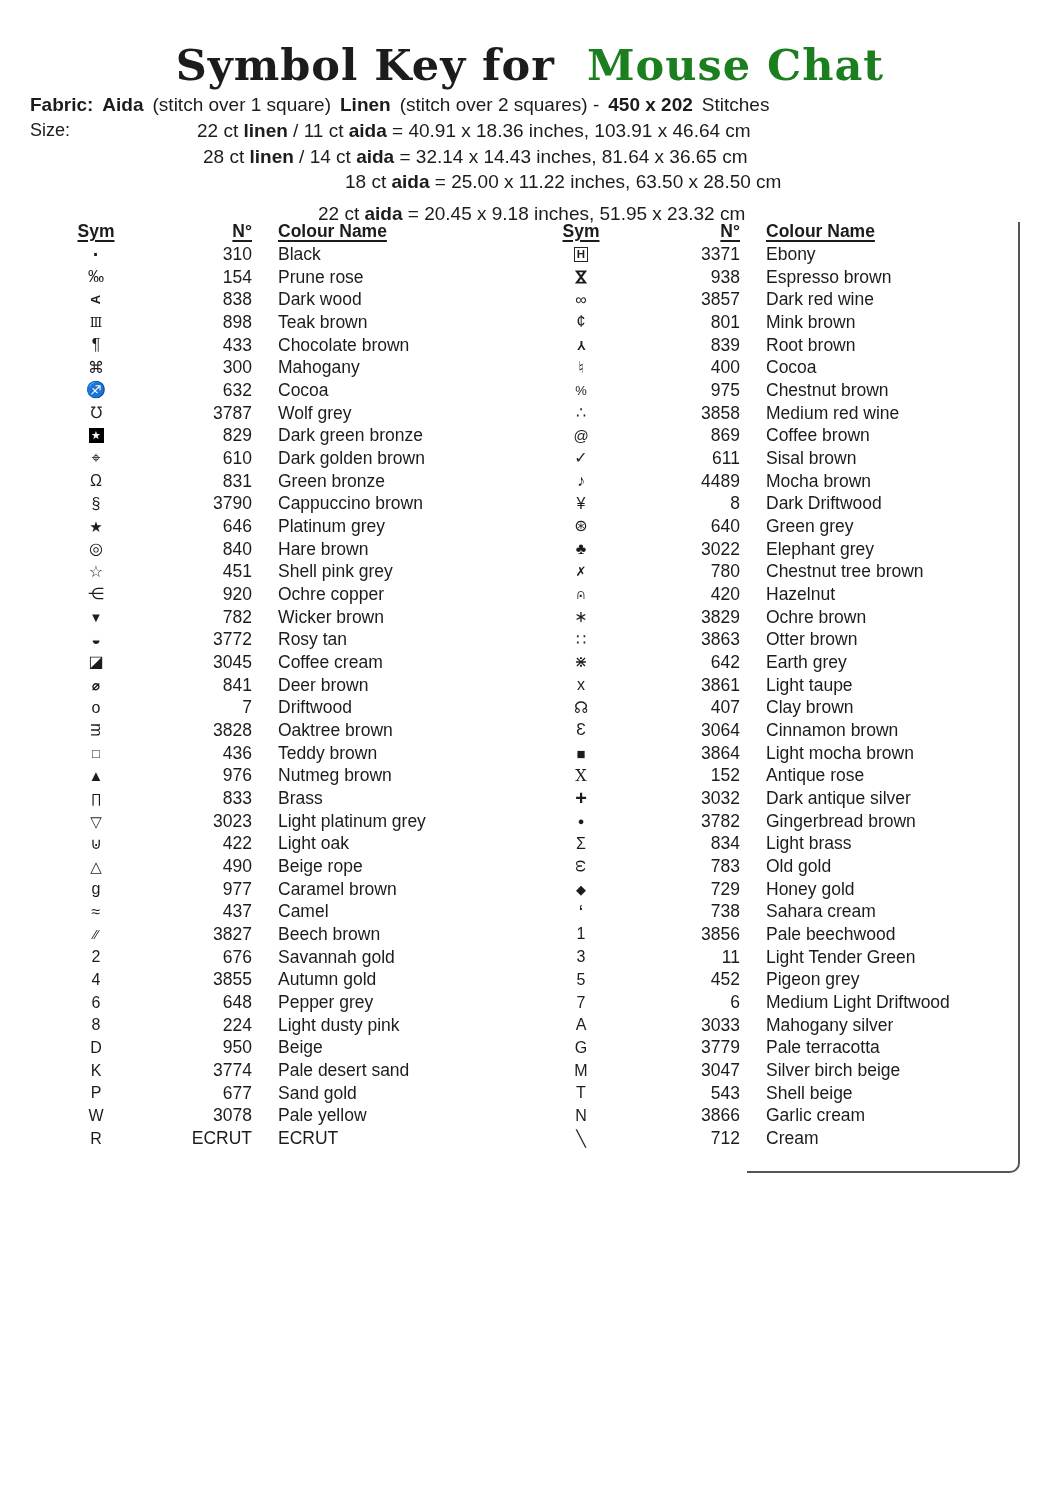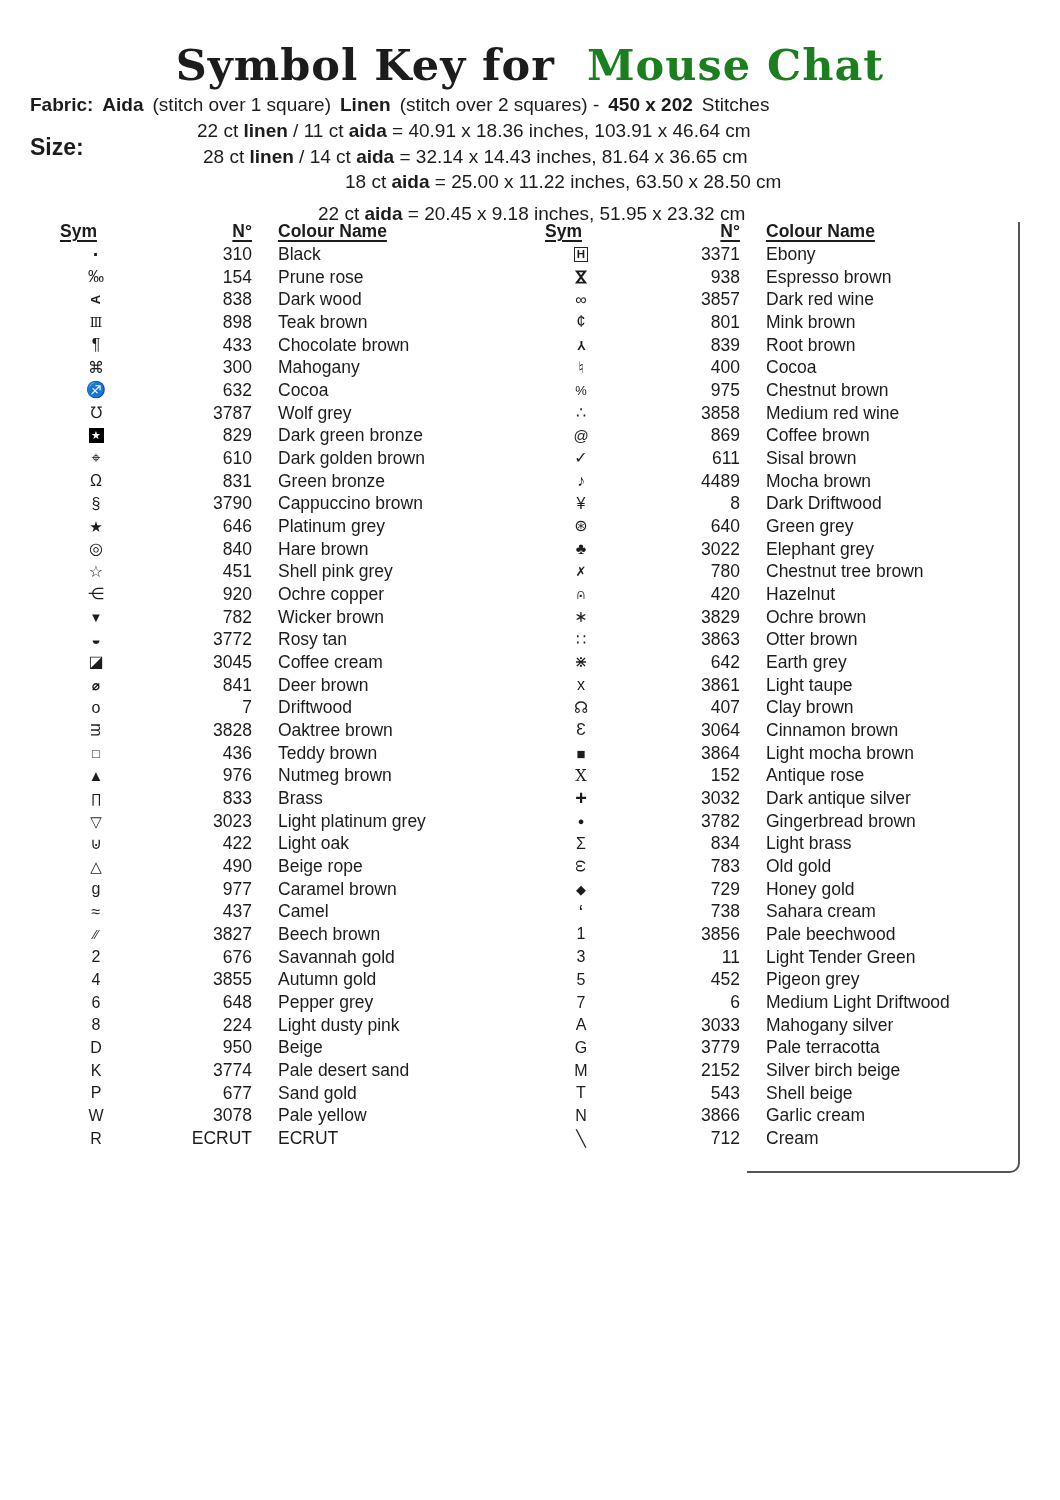--- a/index.html
+++ b/index.html
@@ -11,36 +11,36 @@
   
   .title{
     position:absolute;top:40px;left:0;width:100%;text-align:center;
     font-family:"DejaVu Serif",serif;font-weight:bold;
     font-size:43px;letter-spacing:1px;white-space:nowrap;
   }
   .title .green{color:#1b7e1f;margin-left:16px}
   
   .fabric{position:absolute;top:94px;left:30px;font-size:19px;white-space:nowrap}
   .fabric span{margin-right:9px}
-  .size-label{position:absolute;top:134px;left:30px;font-size:23px;font-weight:bold}
+  .size-label{position:absolute;top:120px;left:30px;font-size:18px;font-weight:normal}
   .size-line{position:absolute;font-size:19px;white-space:nowrap}
   #sl0{left:197px;top:120px}
   #sl1{left:203px;top:146px}
   #sl2{left:345px;top:171px}
   #sl3{left:318px;top:203px}
   
   .tbl{position:absolute;top:220px}
   #tbl-left{left:60px;width:452px}
   #tbl-right{left:545px;width:470px}
   .hdr,.row{display:grid;height:22.68px;align-items:center}
   #tbl-left .hdr,#tbl-left .row{grid-template-columns:72px 120px auto}
   #tbl-right .hdr,#tbl-right .row{grid-template-columns:72px 123px auto}
   .hdr{font-weight:bold;font-size:17.5px;height:23px}
   .hdr .hu{text-decoration:underline;text-decoration-thickness:2px;text-underline-offset:3px}
-  .hdr .c-sym{text-align:left}
+  .hdr .c-sym{text-align:center}
   .hdr .c-num{text-align:right}
   .hdr .c-name{padding-left:26px}
   .sym{display:flex;align-items:center;justify-content:center}
   .num{text-align:right;font-size:17.5px}
   .name{padding-left:26px;font-size:17.5px;white-space:nowrap}
   .glyph{font-size:16px;line-height:1;display:inline-block}
   
   .xs{font-size:11px}
   .s{font-size:13px}
   .m{font-size:15px}
@@ -619,21 +619,21 @@
       <span class="sym">
         <span class="glyph">G</span>
       </span>
       <span class="num">3779</span>
       <span class="name">Pale terracotta</span>
     </div>
     <div class="row">
       <span class="sym">
         <span class="glyph">M</span>
       </span>
-      <span class="num">2152</span>
+      <span class="num">3047</span>
       <span class="name">Silver birch beige</span>
     </div>
     <div class="row">
       <span class="sym">
         <span class="glyph">T</span>
       </span>
       <span class="num">543</span>
       <span class="name">Shell beige</span>
     </div>
     <div class="row">

